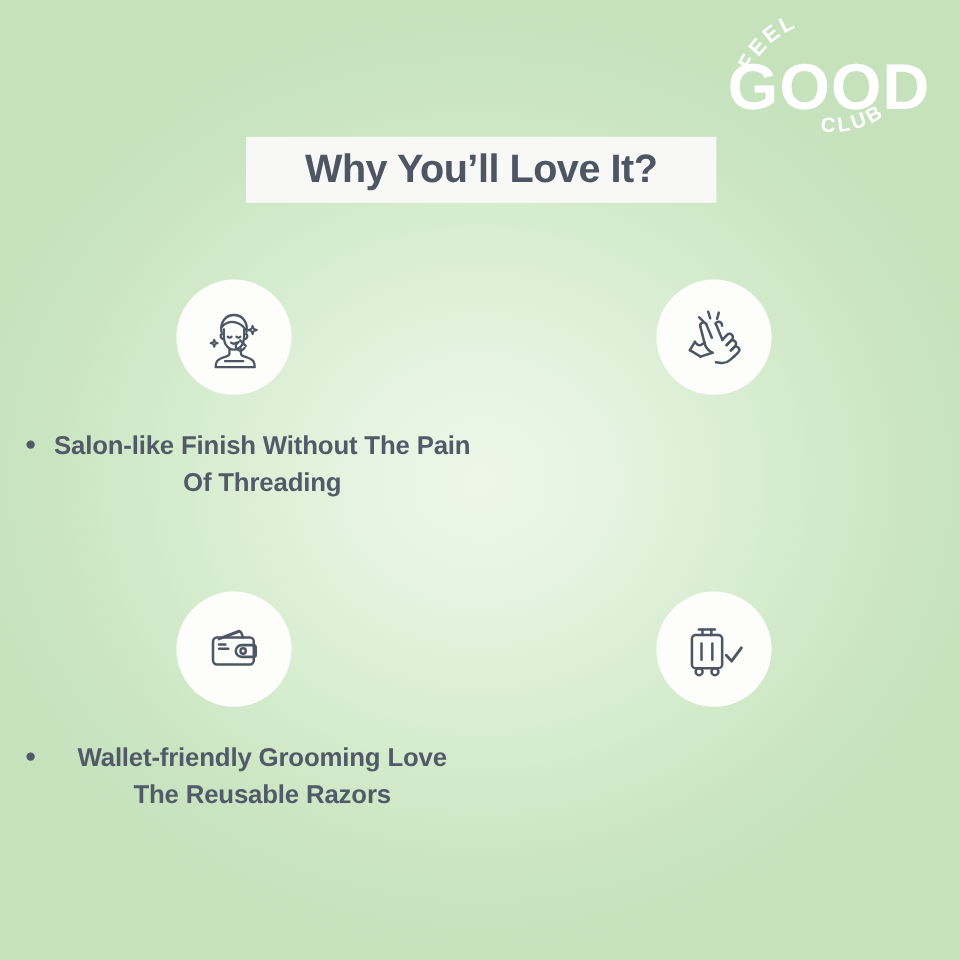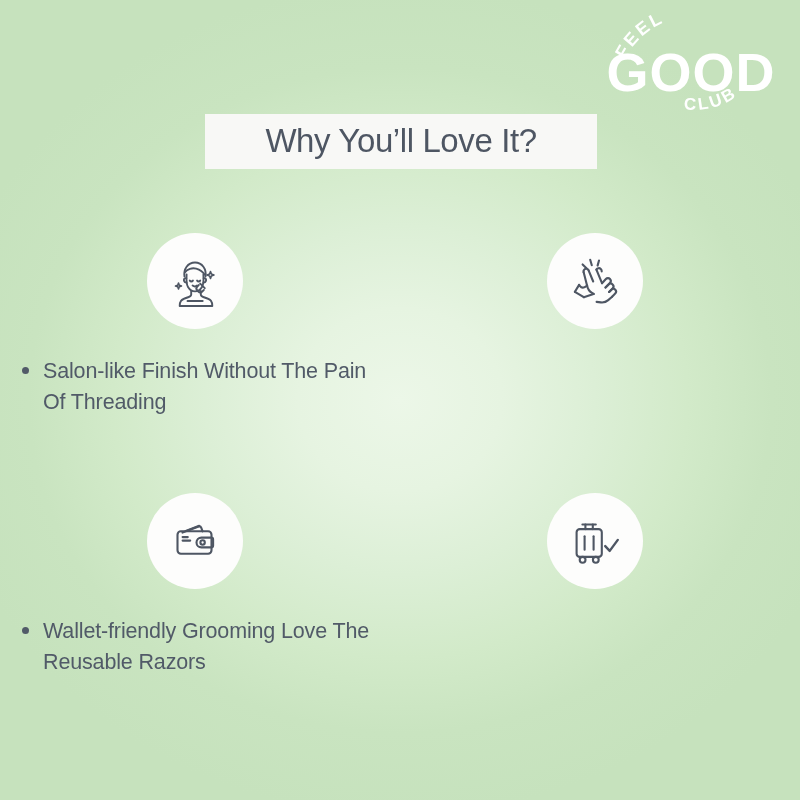--- a/index.html
+++ b/index.html
@@ -36,21 +36,21 @@
     position:absolute;
     left:205px; top:114px;
     width:392px; height:55px;
     background:#f8f8f6;
     display:flex;
     align-items:center;
     justify-content:center;
   }
   #title-text {
     font-size:33px;
-    font-weight:normal;
+    font-weight:bold;
     color:#4e5663;
     letter-spacing:-0.4px;
     white-space:nowrap;
     line-height:1;
     transform:translateY(-1px);
   }
 
   
   #grid {
     position:absolute;
@@ -89,24 +89,25 @@
   .bullet {
     width:7px; height:7px;
     border-radius:50%;
     background:#515a68;
     flex:0 0 auto;
     margin-top:11px;
   }
 
   .feature-label {
     font-size:21.5px;
-    font-weight:normal;
+    font-weight:bold;
     color:#515a68;
     line-height:1.42;
     letter-spacing:-0.15px;
+    text-align:center;
   }
 </style>
 </head>
 <body>
 
 <div id="canvas">
 
   <div id="logo">
     <svg viewBox="0 0 190 104" xmlns="http://www.w3.org/2000/svg">
       <defs>

